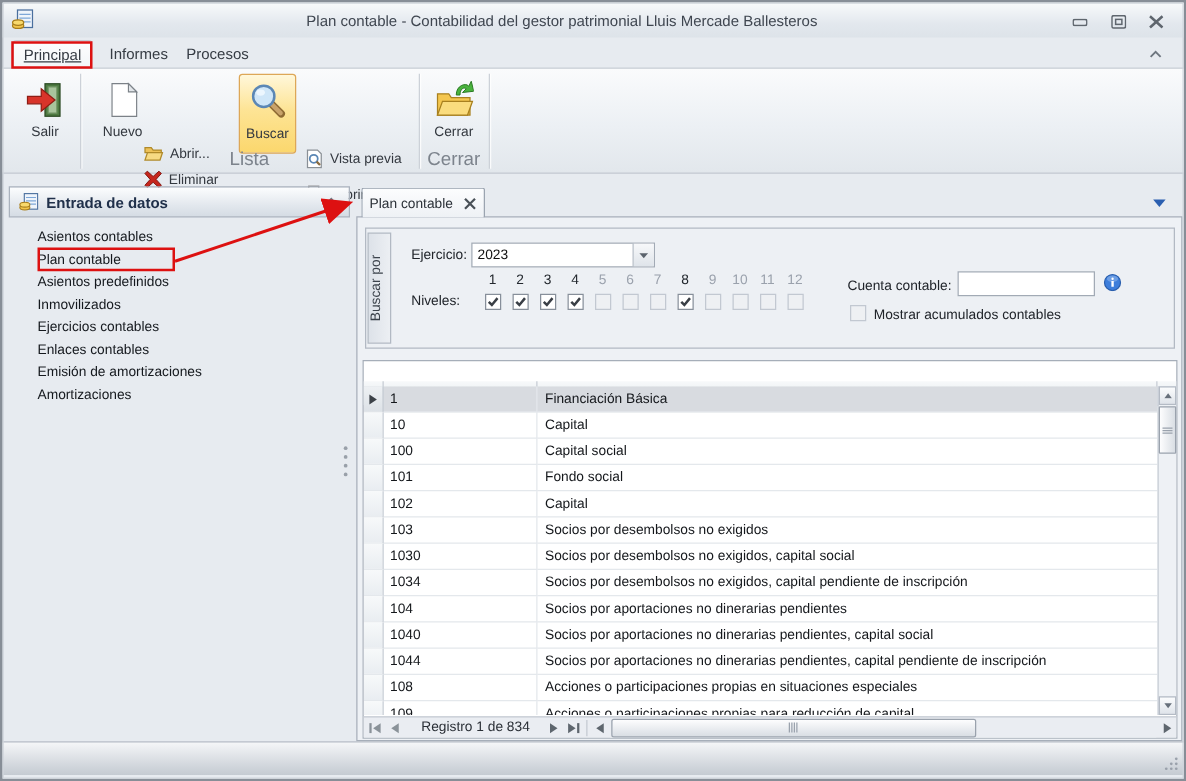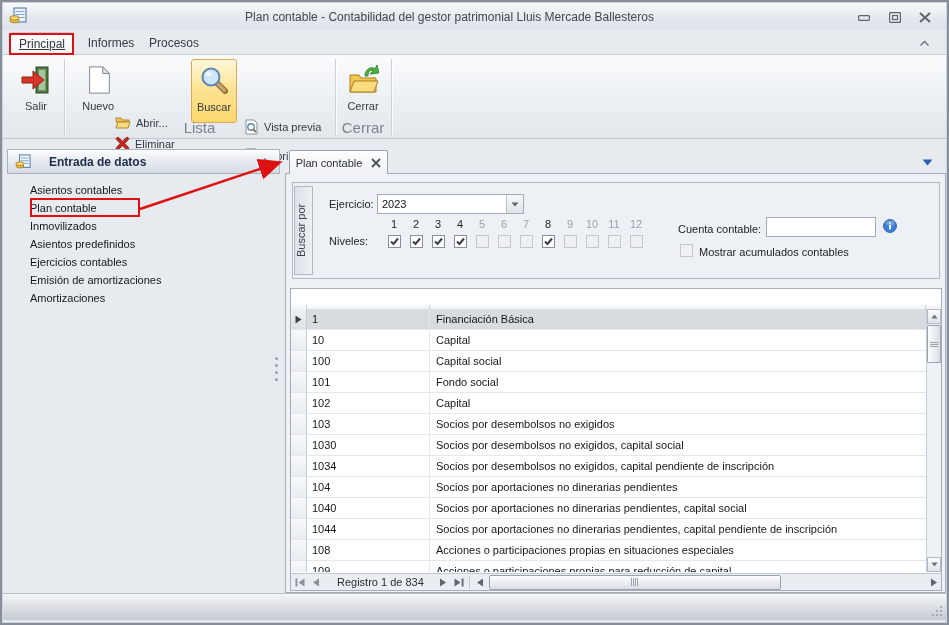--- a/index.html
+++ b/index.html
@@ -54,21 +54,21 @@
   .sb-eliminar   { left:113px; top:79px; }
   .sb-actualizar { left:113px; top:100px; }
   .sb-vista      { left:241px; top:62px; }
   .sb-imprimir   { left:241px; top:91px; }
 
   
   .sidebar { position:absolute; left:5px; top:147px; width:273px; height:444px; }
   .side-header { position:absolute; left:0; top:0; right:0; height:25px;
     background:linear-gradient(#fcfdfe,#e3e8ee 60%,#d5dce4);
     border:1px solid #aab2bd; display:flex; align-items:center; }
-  .side-header-label { font-size:12px; font-weight:bold; color:#20304a; margin-left:18px; }
+  .side-header-label { font-size:12px; font-weight:bold; color:#20304a; margin-left:6px; }
   .side-header-icon { margin-left:7px; width:16px; height:16px; }
   .side-chevron { position:absolute; right:9px; top:7px; }
   .side-items { position:absolute; left:0; top:32px; right:0; }
   .side-item { height:18px; line-height:18px; padding-left:23px; font-size:11px;
     color:#14181d; cursor:default; white-space:nowrap; }
   .splitter-dots { position:absolute; left:271px; top:355px; width:6px; height:32px;
     display:flex; flex-direction:column; align-items:center; gap:4px; }
   .splitter-dots i { width:3px; height:3px; background:#99a0a9; border-radius:50%; }
 
   
@@ -309,23 +309,24 @@
         <ellipse cx="5.5" cy="11" rx="4.5" ry="2.2" fill="#f8d96d" stroke="#a87e1c"></ellipse>
       </svg>
       <span class="side-header-label">Entrada de datos</span>
       <svg class="side-chevron" width="10" height="7" viewBox="0 0 10 7">
         <path d="M1.5 5.5 L5 2 L8.5 5.5" fill="none" stroke="#6f7780" stroke-width="1.4"></path>
       </svg>
     </div>
     <div class="side-items">
         <div class="side-item">Asientos contables</div>
         <div class="side-item">Plan contable</div>
+        <div class="side-item">Asientos predefinidos</div>
         <div class="side-item">Inmovilizados</div>
-        <div class="side-item">Asientos predefinidos</div>
         <div class="side-item">Ejercicios contables</div>
+        <div class="side-item">Enlaces contables</div>
         <div class="side-item">Emisión de amortizaciones</div>
         <div class="side-item">Amortizaciones</div>
       </div>
   </div>
   <div class="splitter-dots">
       <i></i>
       <i></i>
       <i></i>
       <i></i>
     </div>

